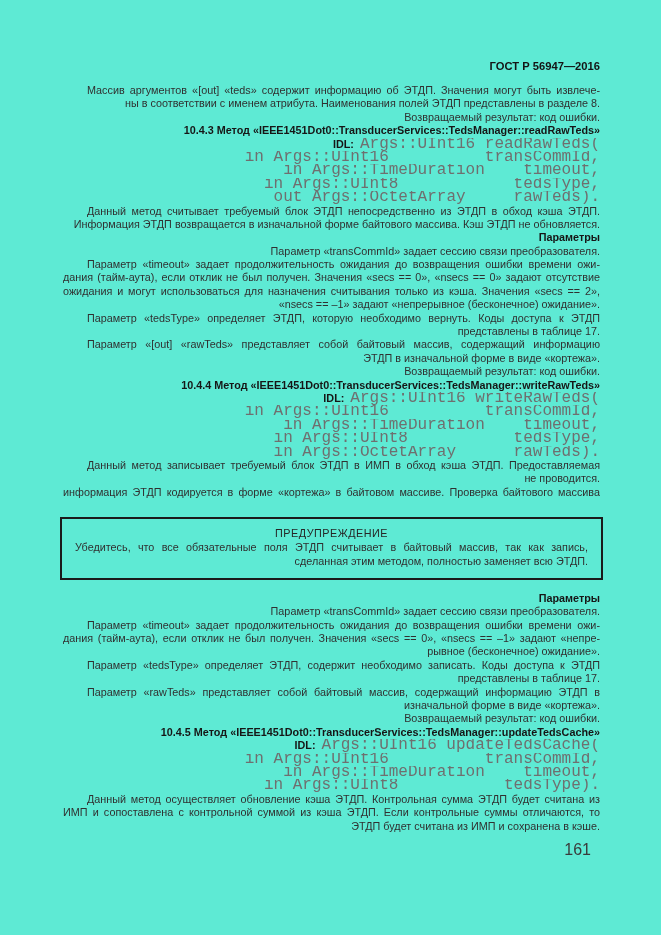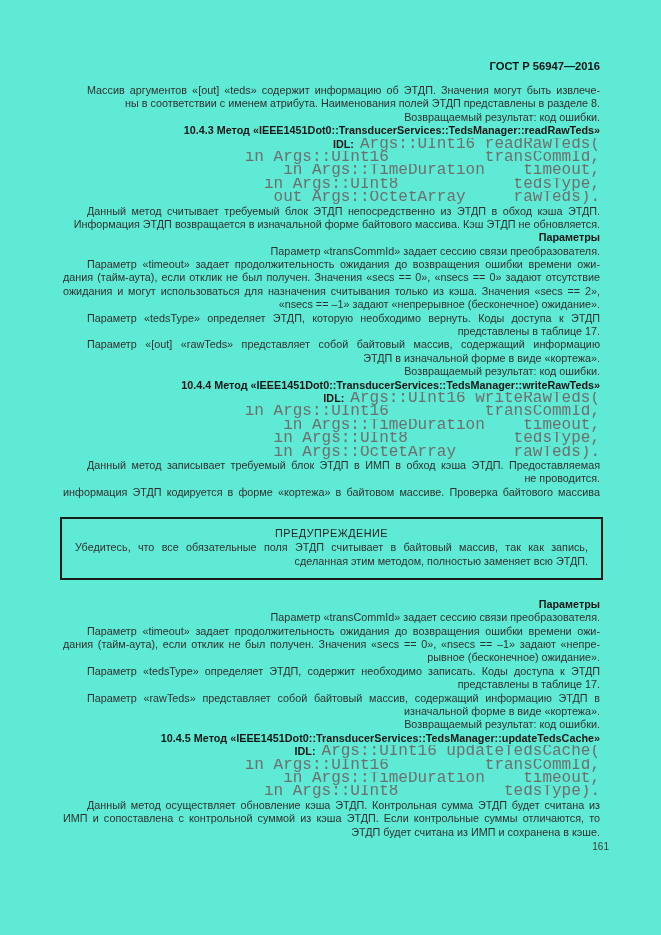--- a/index.html
+++ b/index.html
@@ -47,36 +47,36 @@
     font-family: "Liberation Sans", sans-serif;
     font-weight: bold;
     color: #161616;
   }
   .idl .cd { margin-left: 6px; }
   .warn {
     box-sizing: border-box;
     width: 543px;
     margin-left: -3px;
     margin-top: 18px;
-    margin-bottom: 18px;
+    margin-bottom: 12px;
     border: 2px solid #1b1b1b;
     padding: 7px 13px 10px 13px;
   }
   .wt {
     text-align: center;
     height: 15px;
     line-height: 15px;
     color: #262626;
     letter-spacing: 0.5px;
   }
   .pgnum {
     position: absolute;
     top: 841px;
-    right: 52px;
-    font-size: 10px;
+    right: 70px;
+    font-size: 16px;
     color: #3a3a3a;
   }
 </style>
 </head>
 <body>
 
 <div class="page">
 
   <div class="hdr">ГОСТ Р 56947—2016</div>
 

